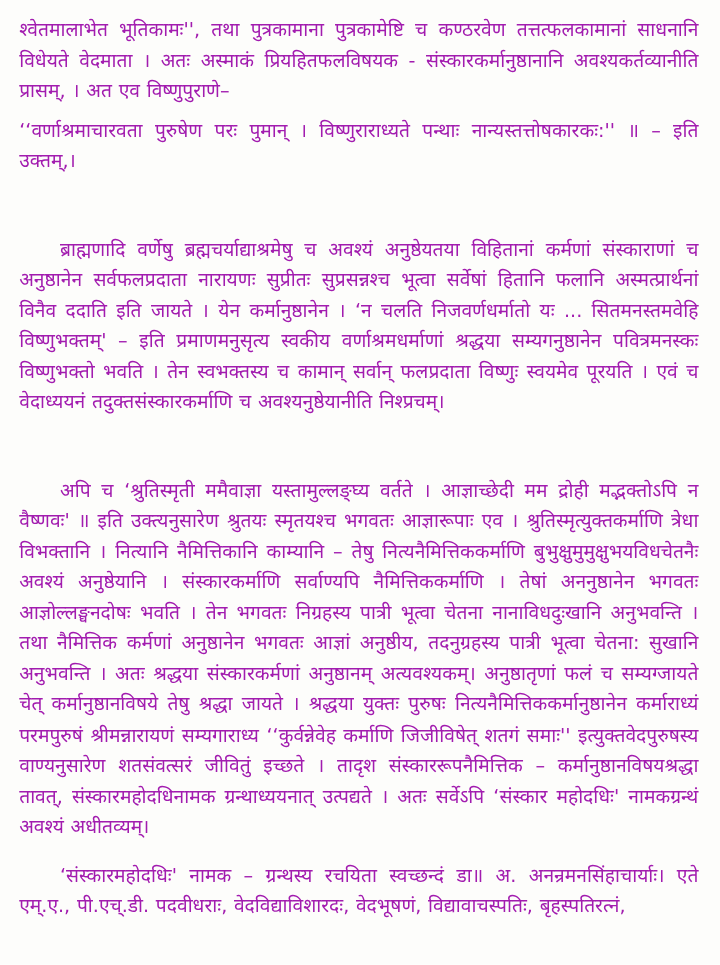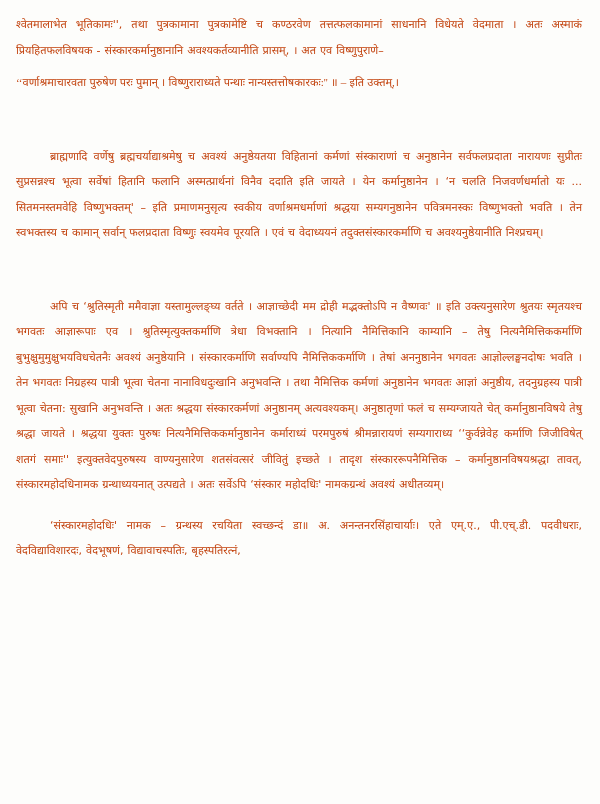--- a/index.html
+++ b/index.html
@@ -16,34 +16,33 @@
   .page {
     width: 600px;
     height: 804px;
     box-sizing: border-box;
     padding: 12px 18px 10px 16px;
     background: #fdfdfb;
     position: relative;
   }
   .para {
     font-family: "DejaVu Sans", sans-serif;
-    font-size: 11px;
+    font-size: 16px;
     line-height: 25.5px;
-    color: #c2410c;
+    color: #a21caf;
     text-align: justify;
     text-justify: inter-word;
     margin: 0 0 2px 0;
     word-spacing: 0.5px;
   }
   .indent {
     text-indent: 34px;
   }
   .quoteline {
     margin-top: 6px;
-    font-family: Liberation Serif, serif;
   }
   .gap-sm { margin-bottom: 7px; }
   .gap-md { margin-bottom: 13px; }
   .gap-lg { margin-bottom: 15px; margin-top: 48px; }
   .lastline {
     margin-top: 0;
   }
 </style>
 </head>
 <body>
@@ -51,15 +50,15 @@
 <div class="page">
 
   <p class="para gap-sm">श्वेतमालाभेत भूतिकामः'', तथा पुत्रकामाना पुत्रकामेष्टि च कण्ठरवेण तत्तत्फलकामानां साधनानि विधेयते वेदमाता । अतः अस्माकं प्रियहितफलविषयक - संस्कारकर्मानुष्ठानानि अवश्यकर्तव्यानीति प्रासम्, । अत एव विष्णुपुराणे–</p>
 
   <p class="para quoteline gap-md">‘‘वर्णाश्रमाचारवता पुरुषेण परः पुमान् । विष्णुराराध्यते पन्थाः नान्यस्तत्तोषकारकः:'' ॥ – इति उक्तम्,।</p>
 
   <p class="para indent gap-lg">ब्राह्मणादि वर्णेषु ब्रह्मचर्याद्याश्रमेषु च अवश्यं अनुष्ठेयतया विहितानां कर्मणां संस्काराणां च अनुष्ठानेन सर्वफलप्रदाता नारायणः सुप्रीतः सुप्रसन्नश्च भूत्वा सर्वेषां हितानि फलानि अस्मत्प्रार्थनां विनैव ददाति इति जायते । येन कर्मानुष्ठानेन । ‘न चलति निजवर्णधर्मातो यः ... सितमनस्तमवेहि विष्णुभक्तम्' – इति प्रमाणमनुसृत्य स्वकीय वर्णाश्रमधर्माणां श्रद्धया सम्यगनुष्ठानेन पवित्रमनस्कः विष्णुभक्तो भवति । तेन स्वभक्तस्य च कामान् सर्वान् फलप्रदाता विष्णुः स्वयमेव पूरयति । एवं च वेदाध्ययनं तदुक्तसंस्कारकर्माणि च अवश्यनुष्ठेयानीति निश्प्रचम्।</p>
 
   <p class="para indent gap-lg">अपि च ‘श्रुतिस्मृती ममैवाज्ञा यस्तामुल्लङ्घ्य वर्तते । आज्ञाच्छेदी मम द्रोही मद्भक्तोऽपि न वैष्णवः' ॥ इति उक्त्यनुसारेण श्रुतयः स्मृतयश्च भगवतः आज्ञारूपाः एव । श्रुतिस्मृत्युक्तकर्माणि त्रेधा विभक्तानि । नित्यानि नैमित्तिकानि काम्यानि – तेषु नित्यनैमित्तिककर्माणि बुभुक्षुमुमुक्षुभयविधचेतनैः अवश्यं अनुष्ठेयानि । संस्कारकर्माणि सर्वाण्यपि नैमित्तिककर्माणि । तेषां अननुष्ठानेन भगवतः आज्ञोल्लङ्घनदोषः भवति । तेन भगवतः निग्रहस्य पात्री भूत्वा चेतना नानाविधदुःखानि अनुभवन्ति । तथा नैमित्तिक कर्मणां अनुष्ठानेन भगवतः आज्ञां अनुष्ठीय, तदनुग्रहस्य पात्री भूत्वा चेतना: सुखानि अनुभवन्ति । अतः श्रद्धया संस्कारकर्मणां अनुष्ठानम् अत्यवश्यकम्। अनुष्ठातृणां फलं च सम्यग्जायते चेत् कर्मानुष्ठानविषये तेषु श्रद्धा जायते । श्रद्धया युक्तः पुरुषः नित्यनैमित्तिककर्मानुष्ठानेन कर्माराध्यं परमपुरुषं श्रीमन्नारायणं सम्यगाराध्य ‘‘कुर्वन्नेवेह कर्माणि जिजीविषेत् शतगं समाः'' इत्युक्तवेदपुरुषस्य वाण्यनुसारेण शतसंवत्सरं जीवितुं इच्छते । तादृश संस्काररूपनैमित्तिक – कर्मानुष्ठानविषयश्रद्धा तावत्, संस्कारमहोदधिनामक ग्रन्थाध्ययनात् उत्पद्यते । अतः सर्वेऽपि ‘संस्कार महोदधिः' नामकग्रन्थं अवश्यं अधीतव्यम्।</p>
 
-  <p class="para indent lastline">‘संस्कारमहोदधिः' नामक – ग्रन्थस्य रचयिता स्वच्छन्दं डा॥ अ. अनन्तनरसिंहाचार्याः। एते एम्.ए., पी.एच्.डी. पदवीधराः, वेदविद्याविशारदः, वेदभूषणं, विद्यावाचस्पतिः, बृहस्पतिरत्नं,</p>
+  <p class="para indent lastline">‘संस्कारमहोदधिः' नामक – ग्रन्थस्य रचयिता स्वच्छन्दं डा॥ अ. अनन्रमनसिंहाचार्याः। एते एम्.ए., पी.एच्.डी. पदवीधराः, वेदविद्याविशारदः, वेदभूषणं, विद्यावाचस्पतिः, बृहस्पतिरत्नं,</p>
 
 </div>
 
 </body></html>

